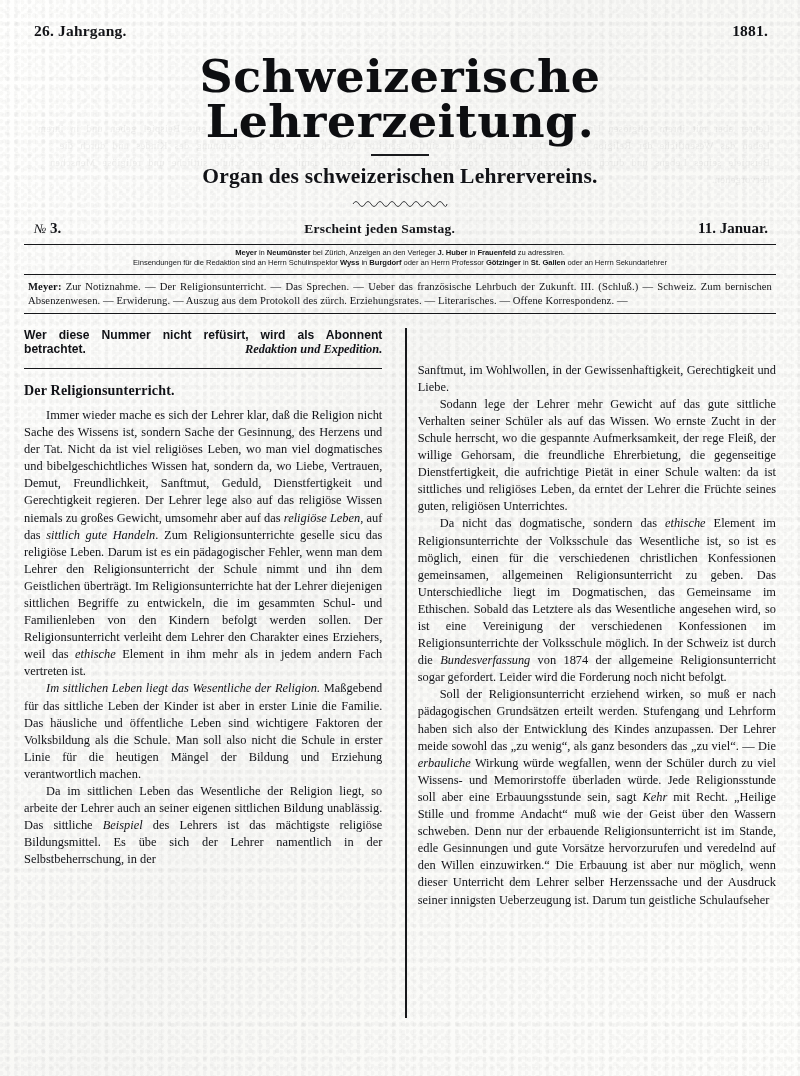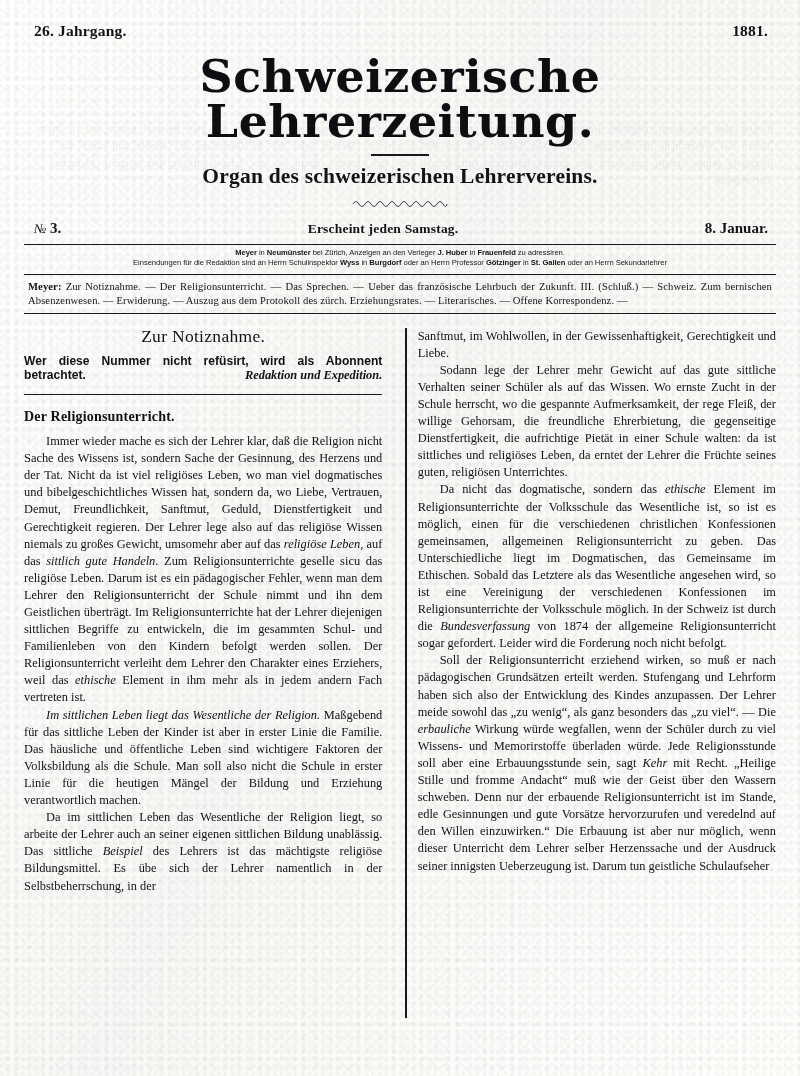--- a/index.html
+++ b/index.html
@@ -161,21 +161,21 @@
     color: #14151a;
   }
   .col.left { padding-right: 12px; }
   .gutter {
     width: 1.4px;
     background: #1a1b1e;
     margin: 0 11px;
     align-self: stretch;
     flex: 0 0 1.4px;
   }
-  .col.right { padding-left: 0px; }
+  .col.right { padding-left: 0px; margin-top: 34px; }
 
   .art-title {
     text-align: center;
     font-family: "Liberation Serif", serif;
     font-size: 17.5px;
     font-weight: normal;
     letter-spacing: .3px;
     margin: 0 0 9px 0;
   }
   .notice {
@@ -231,38 +231,37 @@
 
   <div class="subtitle noselect">Organ des schweizerischen Lehrervereins.</div>
 
   <svg class="squiggle" viewBox="0 0 96 10">
     <path d="M1 6 Q4 1 7 6 T13 6 T19 6 T25 6 T31 6 T37 6 T43 6 T49 6 T55 6 T61 6 T67 6 T73 6 T79 6 T85 6 T91 6 T95 6" fill="none" stroke="#2a2b2e" stroke-width="0.9"></path>
   </svg>
 
   <div class="issue-line noselect">
     <span class="issue-no"><span class="nr">№</span> <span>3.</span></span>
     <span class="mid">Erscheint jeden Samstag.</span>
-    <span>8. Januar.</span>
+    <span>11. Januar.</span>
   </div>
 
   <hr class="rule-full">
 
   <div class="fineprint noselect">
     <div><b>Meyer</b><span> in </span><b>Neumünster</b><span> bei Zürich, Anzeigen an den Verleger </span><b>J. Huber</b><span> in </span><b>Frauenfeld</b><span> zu adressiren.</span></div>
     <div><span>Einsendungen für die Redaktion sind an Herrn Schulinspektor </span><b>Wyss</b><span> in </span><b>Burgdorf</b><span> oder an Herrn Professor </span><b>Götzinger</b><span> in </span><b>St. Gallen</b><span> oder an Herrn Sekundarlehrer</span></div>
   </div>
 
   <div class="inhalt-wrap">
     <div class="inhalt"><b>Meyer:</b><span> Zur Notiznahme. — Der Religionsunterricht. — Das Sprechen. — Ueber das französische Lehrbuch der Zukunft. III. (Schluß.) — Schweiz. Zum bernischen Absenzenwesen. — Erwiderung. — Auszug aus dem Protokoll des zürch. Erziehungsrates. — Literarisches. — Offene Korrespondenz. —</span></div>
   </div>
 
   <div class="cols">
 
     <div class="col left">
-      <div class="art-title">Zur Notiznahme.</div>
       <div class="notice">
         <span>Wer diese Nummer nicht refüsirt, wird als Abonnent betrachtet.</span>
         <span class="sig">Redaktion und Expedition.</span>
       </div>
       <div class="sep-rule"></div>
       <div class="sec-title">Der Religionsunterricht.</div>
       <div id="left-body">
           <p class="body"><span>Immer wieder mache es sich der Lehrer klar, daß die Religion nicht Sache des Wissens ist, sondern Sache der Gesinnung, des Herzens und der Tat. Nicht da ist viel religiöses Leben, wo man viel dogmatisches und bibelgeschichtliches Wissen hat, sondern da, wo Liebe, Vertrauen, Demut, Freundlichkeit, Sanftmut, Geduld, Dienstfertigkeit und Gerechtigkeit regieren. Der Lehrer lege also auf das religiöse Wissen niemals zu großes Gewicht, umsomehr aber auf das </span><i>religiöse Leben</i><span>, auf das </span><i>sittlich gute Handeln</i><span>. Zum Religionsunterrichte geselle sicu das religiöse Leben. Darum ist es ein pädagogischer Fehler, wenn man dem Lehrer den Religionsunterricht der Schule nimmt und ihn dem Geistlichen überträgt. Im Religionsunterrichte hat der Lehrer diejenigen sittlichen Begriffe zu entwickeln, die im gesammten Schul- und Familienleben von den Kindern befolgt werden sollen. Der Religionsunterricht verleiht dem Lehrer den Charakter eines Erziehers, weil das </span><i>ethische</i><span> Element in ihm mehr als in jedem andern Fach vertreten ist.</span></p>
           <p class="body"><i>Im sittlichen Leben liegt das Wesentliche der Religion.</i><span> Maßgebend für das sittliche Leben der Kinder ist aber in erster Linie die Familie. Das häusliche und öffentliche Leben sind wichtigere Faktoren der Volksbildung als die Schule. Man soll also nicht die Schule in erster Linie für die heutigen Mängel der Bildung und Erziehung verantwortlich machen.</span></p>
           <p class="body"><span>Da im sittlichen Leben das Wesentliche der Religion liegt, so arbeite der Lehrer auch an seiner eigenen sittlichen Bildung unablässig. Das sittliche </span><i>Beispiel</i><span> des Lehrers ist das mächtigste religiöse Bildungsmittel. Es übe sich der Lehrer namentlich in der Selbstbeherrschung, in der</span></p>

